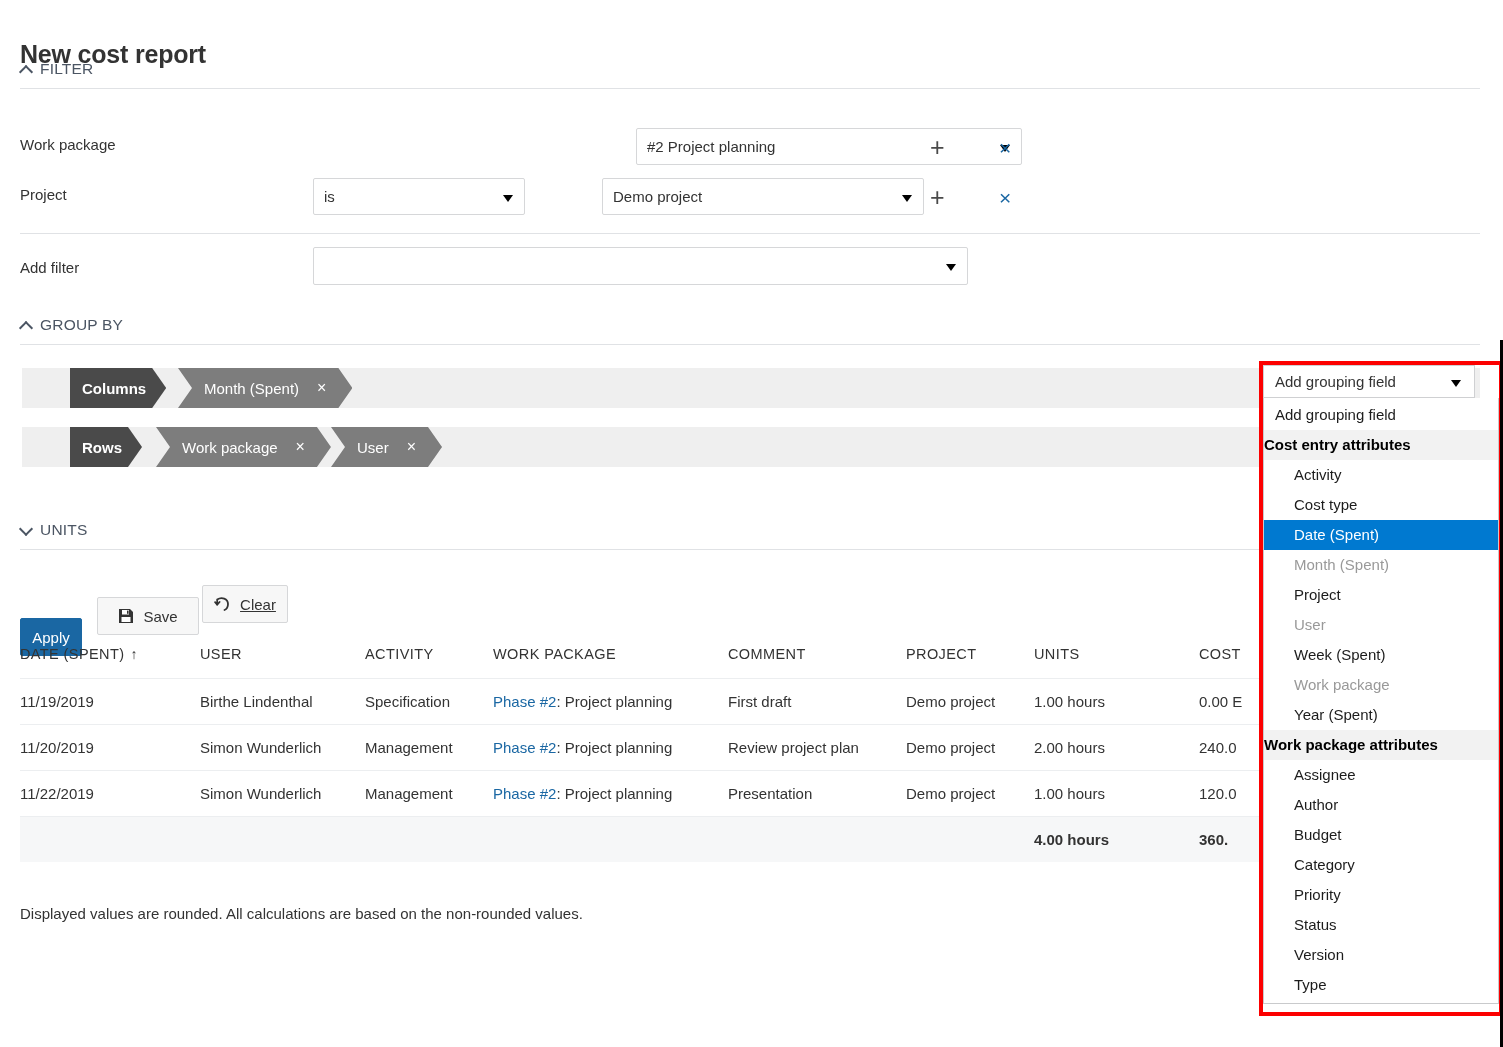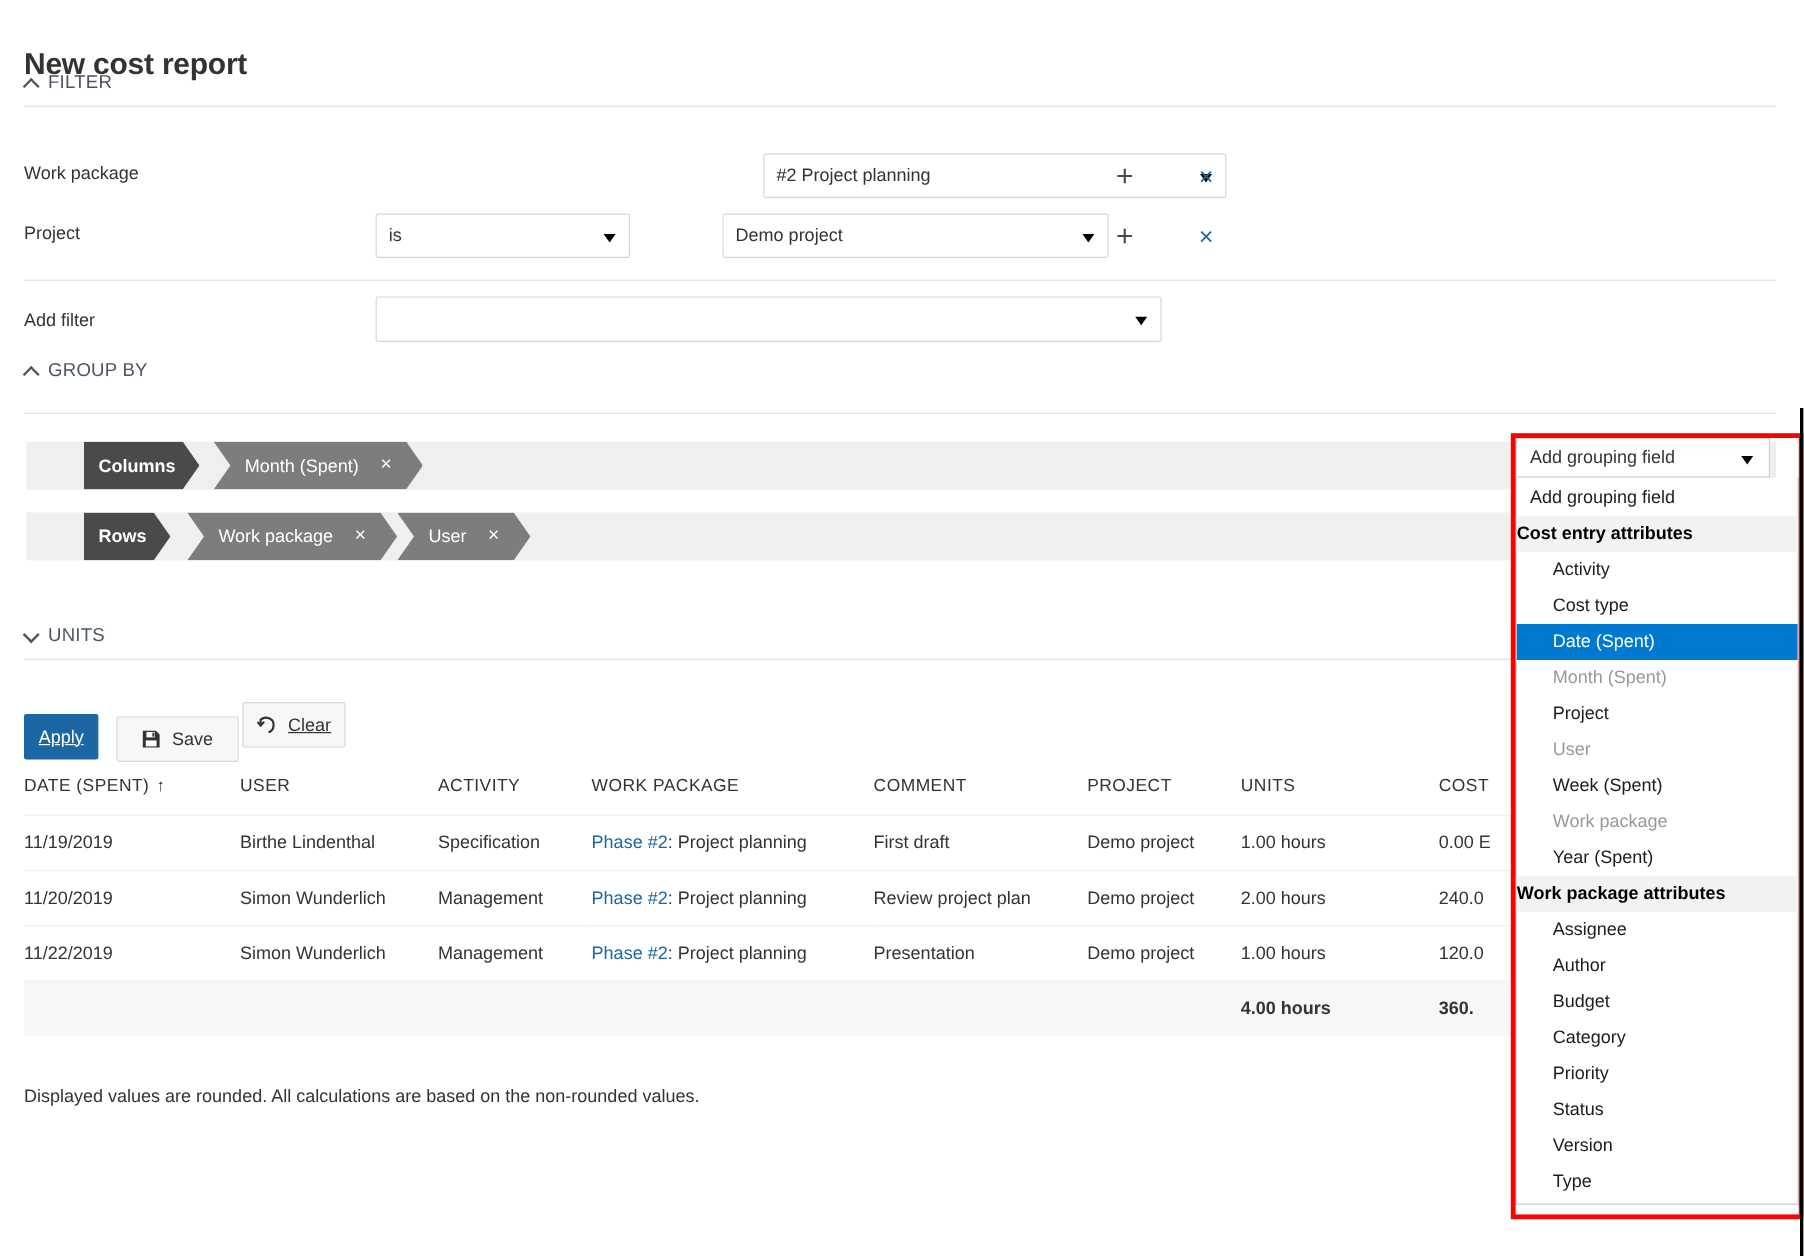--- a/index.html
+++ b/index.html
@@ -349,21 +349,21 @@
   <div class="x-btn" style="left:999px; top:187px;">×</div>
 
   <div class="hr" style="top:233px; width:1460px;"></div>
 
   <div class="filter-label" style="top:259px;">Add filter</div>
   <div class="sel" style="left:313px; top:247px; width:655px; height:38px;">
     <span></span>
     <span class="arrow"></span>
   </div>
 
-  <div class="section-header" style="top:300px;">
+  <div class="section-header" style="top:316px;">
     <span class="caret"></span>
     <span class="section-label">GROUP BY</span>
   </div>
   <div class="hr" style="top:344px; width:1460px;"></div>
 
   <div class="gb-row" style="top:368px; width:1458px;">
     <div class="chev chev-dark" style="left:0px;">
       <span>Columns</span>
     </div>
     <div class="chev chev-mid" style="left:108px;">
@@ -385,21 +385,21 @@
       <span class="tag-x">×</span>
     </div>
   </div>
 
   <div class="section-header" style="top:521px;">
     <span class="caret down"></span>
     <span class="section-label">UNITS</span>
   </div>
   <div class="hr" style="top:549px; width:1460px;"></div>
 
-  <div class="btn btn-primary" style="left:20px; top:595px; width:62px;text-decoration:underline;">
+  <div class="btn btn-primary" style="left:20px; top:618px; width:62px;">
     <span>Apply</span>
   </div>
   <div class="btn btn-default" style="left:97px; top:585px; width:102px;margin-top:12px;">
     <svg width="16" height="16" viewBox="0 0 16 16">
       <path d="M1 1h11l3 3v11H1z" fill="#333"></path>
       <rect x="4" y="2" width="7" height="4.5" fill="#fff"></rect>
       <rect x="3.5" y="9" width="9" height="5" fill="#fff"></rect>
       <rect x="9" y="2.6" width="1.6" height="3.2" fill="#333"></rect>
     </svg>
     <span>Save</span>

